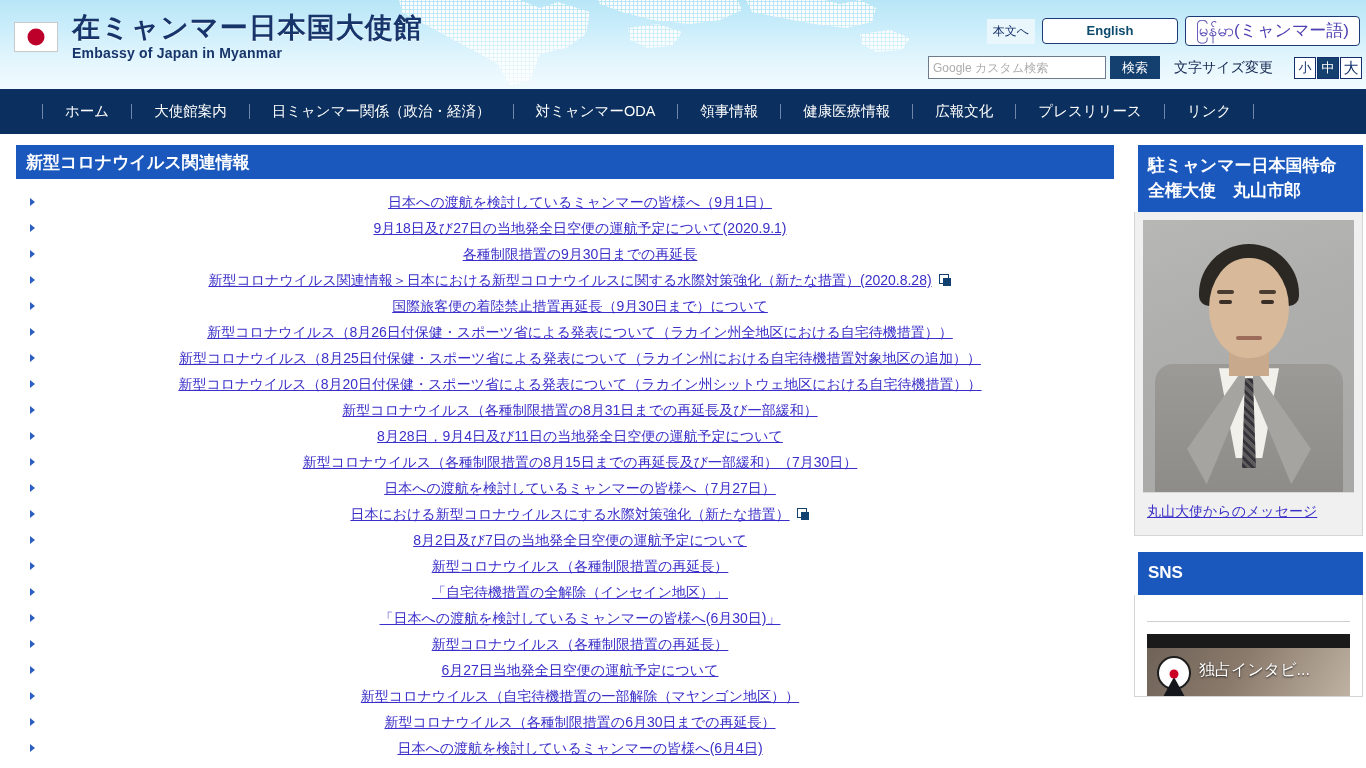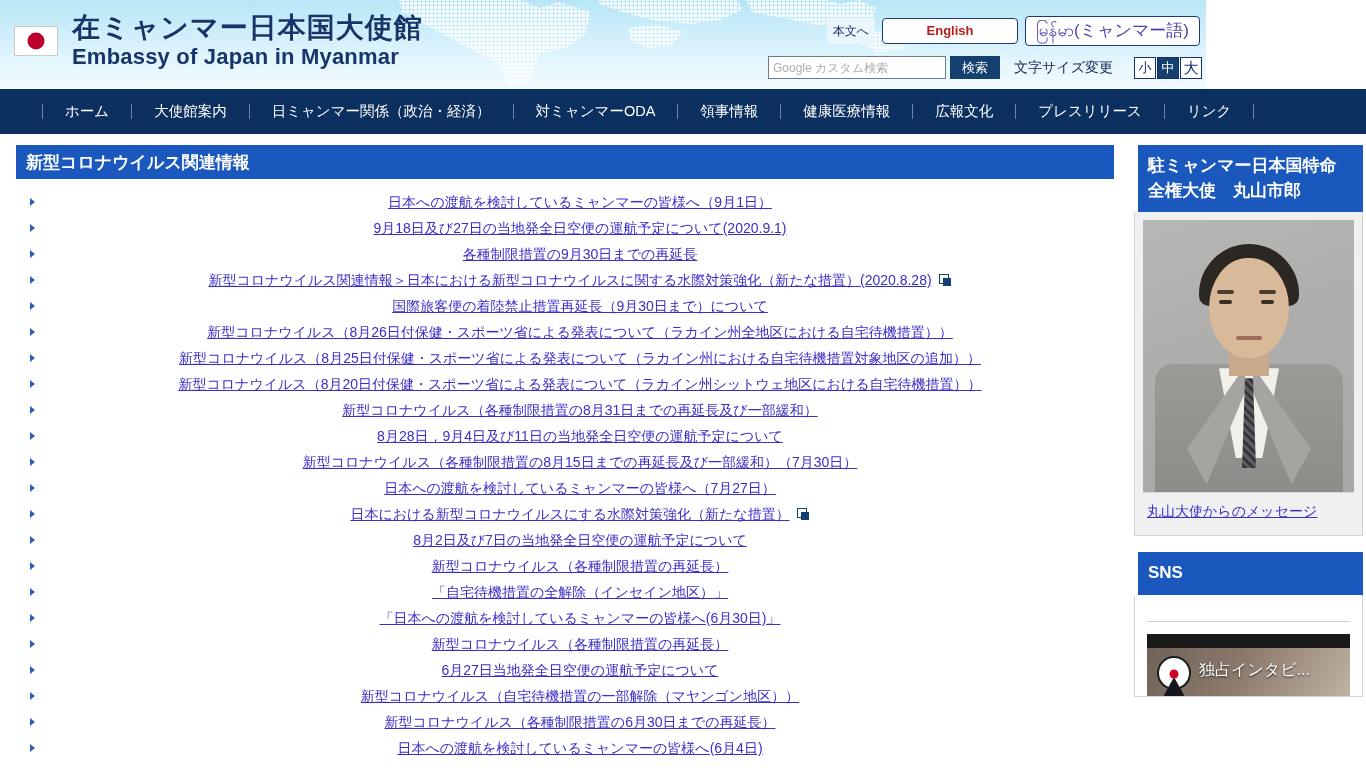--- a/index.html
+++ b/index.html
@@ -8,21 +8,21 @@
     margin: 0; padding: 0;
     width: 1366px; height: 768px;
     overflow: hidden;
     background: #ffffff;
     font-family: "Liberation Sans", "DejaVu Sans", sans-serif;
   }
 
   
   .header {
     position: relative;
-    width: 1206px;
+    width: 1366px;
     height: 89px;
     background: linear-gradient(to bottom, #b8e6f7 0%, #cdeefb 35%, #e4f6fd 70%, #f2fbfe 100%);
     overflow: hidden;
   }
   .header-map {
     position: absolute;
     left: 390px; top: -6px;
     width: 560px; height: 96px;
     opacity: 0.95;
     pointer-events: none;
@@ -58,21 +58,21 @@
   .brand-jp {
     font-size: 28px;
     font-weight: bold;
     color: #17356b;
     letter-spacing: 1px;
     display: block;
     margin-bottom: 4px;
     text-shadow: 0 1px 0 rgba(255,255,255,.6);
   }
   .brand-en {
-    font-size: 22px;
+    font-size: 14px;
     font-weight: bold;
     color: #17356b;
     display: block;
     letter-spacing: .2px;
   }
 
   .header-tools {
     position: absolute;
     right: 6px; top: 16px;
     display: flex;
@@ -89,21 +89,21 @@
     border: 1px solid transparent;
   }
   .lang-btn {
     display: inline-block;
     min-width: 136px;
     text-align: center;
     padding: 4px 10px;
     background: #ffffff;
     border: 1px solid #1b3a76;
     border-radius: 4px;
-    color: #b91c1c;
+    color: #0c4a6e;
     font-size: 13px;
     font-weight: bold;
     text-decoration: none;
     line-height: 1.2;
   }
   .lang-btn.mm {
     min-width: 128px;
     color: #4d3fb0;
     font-weight: normal;
     font-size: 17px;

